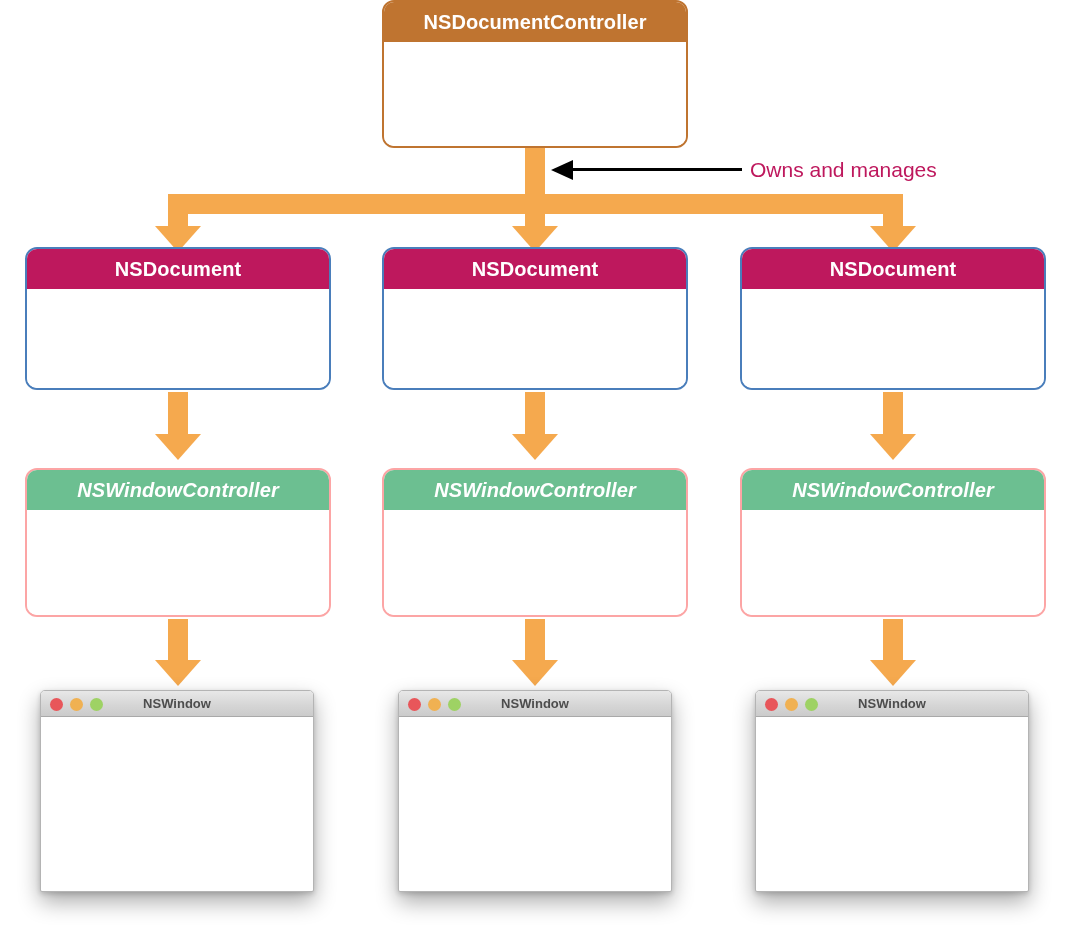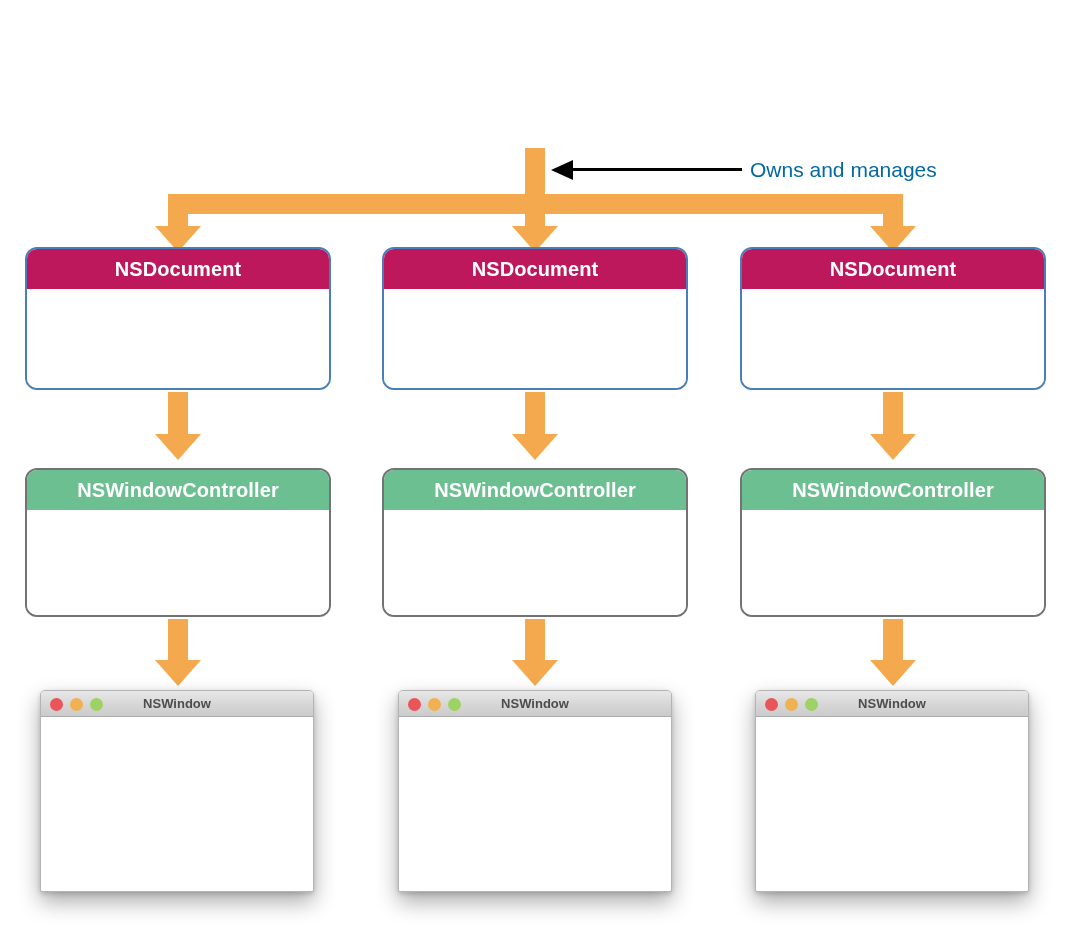--- a/index.html
+++ b/index.html
@@ -45,21 +45,22 @@
   .box-controller .hdr { background: #bf7430; }
 
   
   .box-document {
     border: 2px solid #4a7ebb;
   }
   .box-document .hdr { background: #be185d; }
 
   
   .box-wincontroller {
-    border: 2px solid #737373;
+    border: 2px solid #fca5a5;
+    font-style: italic;
   }
   .box-wincontroller .hdr { background: #6cbf91; }
 
   
   .conn {
     position: absolute;
     background: #f5a94e;
   }
   .arrow-head {
     position: absolute;
@@ -80,21 +81,21 @@
     position: absolute;
     width: 0;
     height: 0;
     border-top: 10px solid transparent;
     border-bottom: 10px solid transparent;
     border-right: 22px solid #000000;
   }
   .callout-text {
     position: absolute;
     font-size: 21px;
-    color: #0369a1;
+    color: #be185d;
     white-space: nowrap;
     line-height: 1;
   }
 
   
   .ns-window {
     position: absolute;
     background: #ffffff;
     border: 1px solid #b4b4b4;
     border-radius: 5px 5px 2px 2px;
@@ -136,20 +137,24 @@
   .ns-content {
     background: #ffffff;
     height: calc(100% - 27px);
   }
 </style>
 </head>
 <body>
 
 <div id="diagram">
 
+  <div class="class-box box-controller" style="left:382px; top:0px; width:306px; height:148px;">
+    <div class="hdr">NSDocumentController</div>
+    <div class="body" style="height:104px;"></div>
+  </div>
 
   <div class="callout-head" style="left:551px; top:160px;"></div>
   <div class="callout-line" style="left:572px; top:168px; width:170px;"></div>
   <div class="callout-text" style="left:750px; top:159px;">Owns and manages</div>
 
   <div class="conn" style="left:525px; top:148px; width:20px; height:46px;"></div>
 
   <div class="conn" style="left:168px; top:194px; width:735px; height:20px;"></div>
 
   <div class="conn" style="left:168px; top:214px; width:20px; height:12px;"></div>

